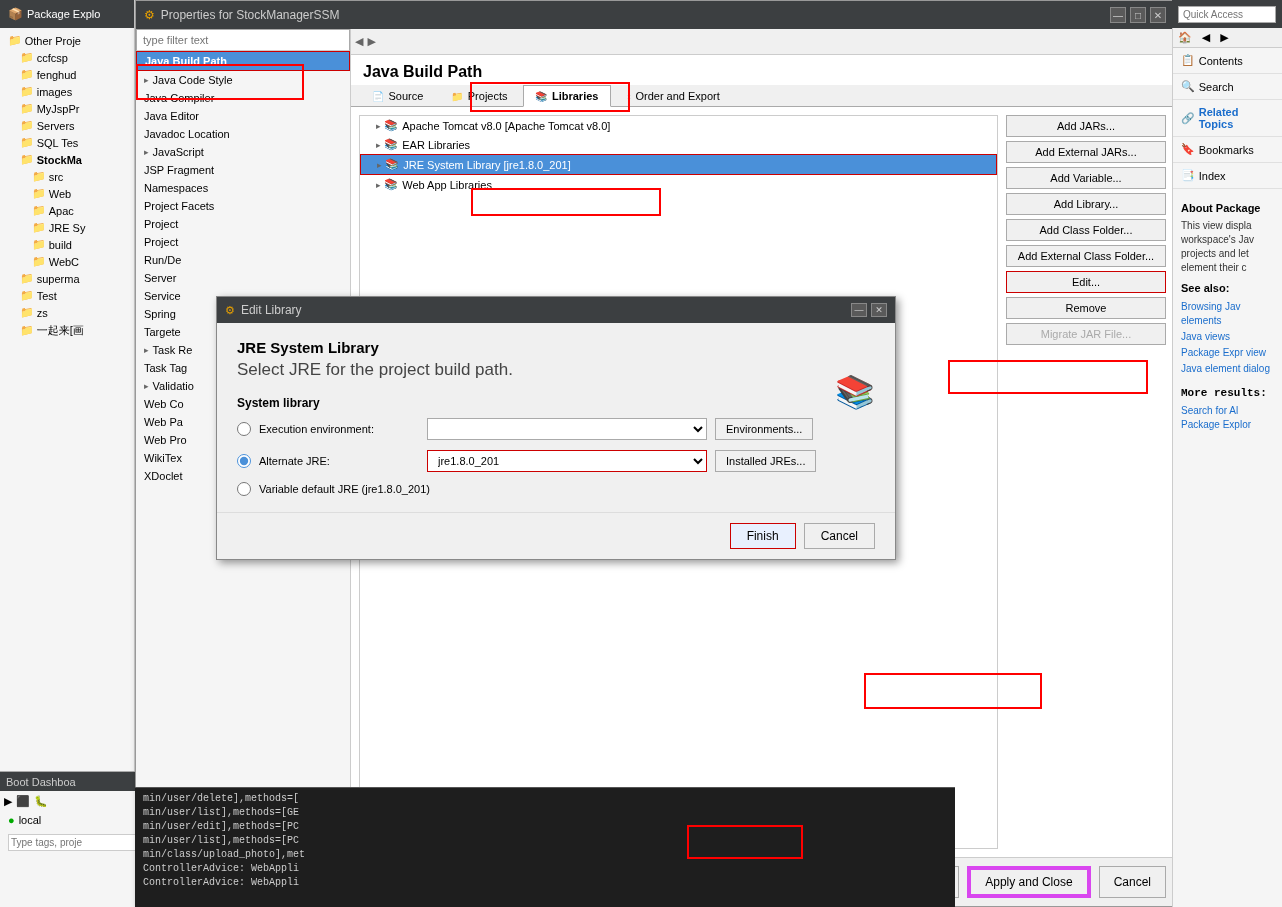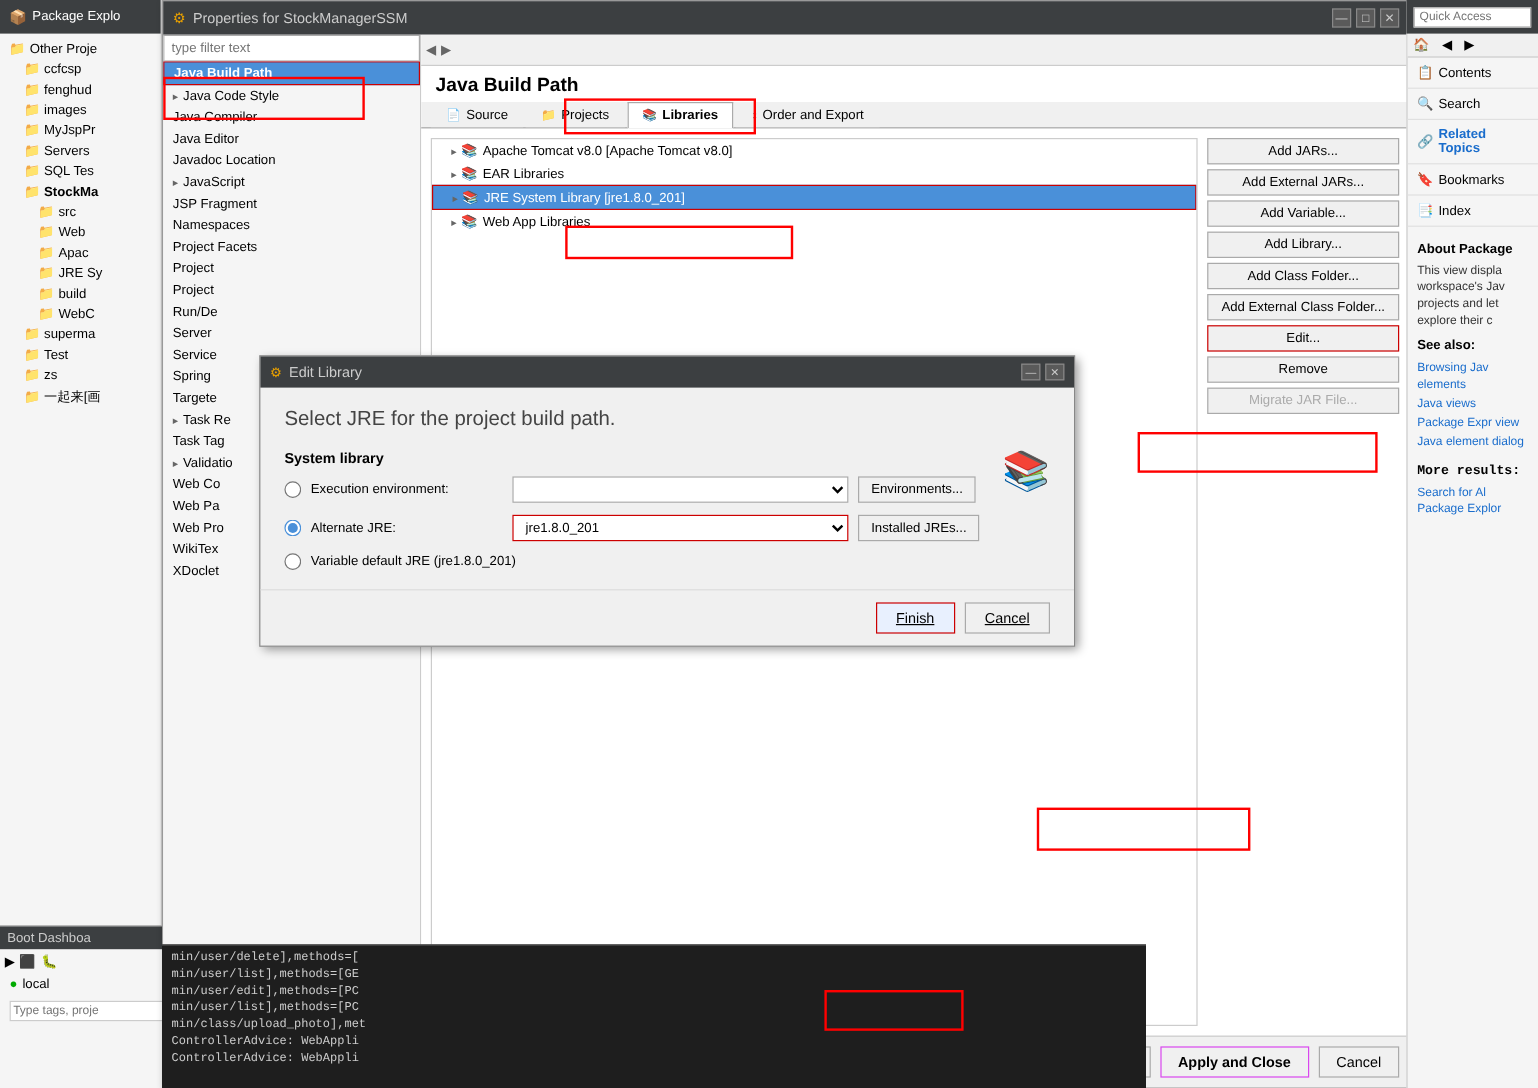--- a/index.html
+++ b/index.html
@@ -239,21 +239,21 @@
       background: #f0f0f0;
     }
     .footer-btn {
       padding: 5px 14px;
       font-size: 12px;
       border: 1px solid #aaa;
       background: #f0f0f0;
       cursor: pointer;
     }
     .footer-btn.apply-btn { background: #f0f0f0; }
-    .footer-btn.apply-close-btn { border: 1px solid #d946ef; font-weight: bold; }
+    .footer-btn.apply-close-btn { border: 4px solid #d946ef; }
 
     
     .edit-library-dialog {
       position: absolute;
       left: 80px;
       top: 295px;
       width: 680px;
       background: #f0f0f0;
       border: 1px solid #888;
       box-shadow: 3px 3px 8px rgba(0,0,0,0.4);
@@ -347,21 +347,20 @@
       background: #f0f0f0;
       cursor: pointer;
       white-space: nowrap;
     }
     .dialog-footer {
       display: flex;
       justify-content: flex-end;
       padding: 10px 20px;
       gap: 8px;
       border-top: 1px solid #ddd;
-      text-decoration: underline;
     }
     .dialog-footer-btn {
       padding: 5px 16px;
       font-size: 12px;
       border: 1px solid #aaa;
       background: #f0f0f0;
       cursor: pointer;
     }
     .dialog-footer-btn.finish-btn { border: 1px solid #c00; background: #e8f0fe; }
 
@@ -722,20 +721,21 @@
       <div class="dialog-title-text">
         <span style="color:#e8a000;font-size:11px;">⚙</span>
         <span>Edit Library</span>
       </div>
       <div class="dialog-controls">
         <div class="dialog-btn">—</div>
         <div class="dialog-btn">✕</div>
       </div>
     </div>
     <div class="dialog-body" style="position:relative;">
+      <div class="dialog-heading">JRE System Library</div>
       <div class="dialog-subtext">Select JRE for the project build path.</div>
       <div class="dialog-icon-area">
         <span class="books-icon">📚</span>
       </div>
       <div class="section-title">System library</div>
       <div class="radio-group">
 
         <div class="radio-row">
           <input type="radio" name="jre-option" class="radio-input" style="">
           <span class="radio-label">Execution environment:</span>
@@ -805,21 +805,21 @@
       <span>🔖</span>
       <span>Bookmarks</span>
     </div>
     <div class="help-nav-item">
       <span>📑</span>
       <span>Index</span>
     </div>
   </div>
   <div class="help-content">
     <div class="help-section-title">About Package</div>
-    <div>This view displa workspace's Jav projects and let explore their c</div>
+    <div>This view displa workspace's Jav projects and let element their c</div>
     <div class="help-section-title" style="margin-top:6px;">See also:</div>
     <div id="help-links">
         <span class="help-link">Browsing Jav elements</span>
         <span class="help-link">Java views</span>
         <span class="help-link">Package Expr view</span>
         <span class="help-link">Java element dialog</span>
       </div>
     <div class="help-section-title" style="margin-top:10px;font-family:Liberation Mono, monospace;">More results:</div>
     <div id="more-links">
         <span class="help-link">Search for Al Package Explor</span>

